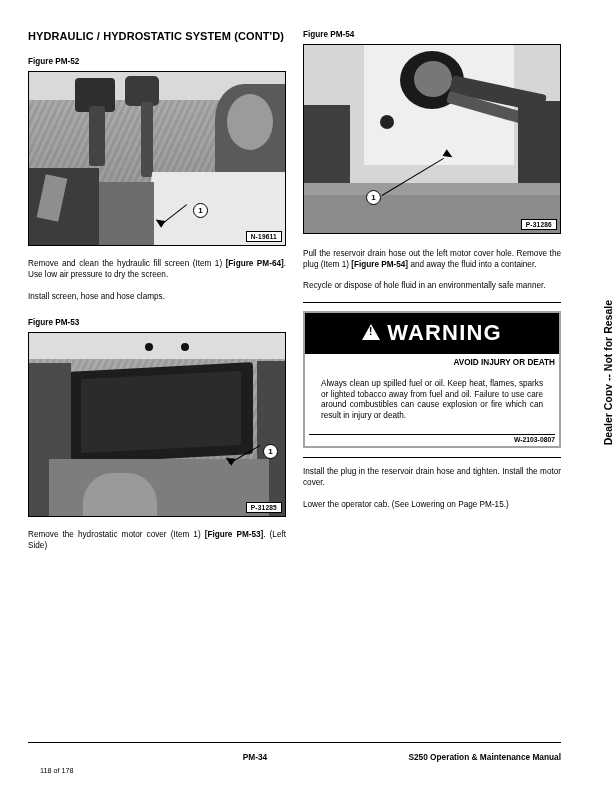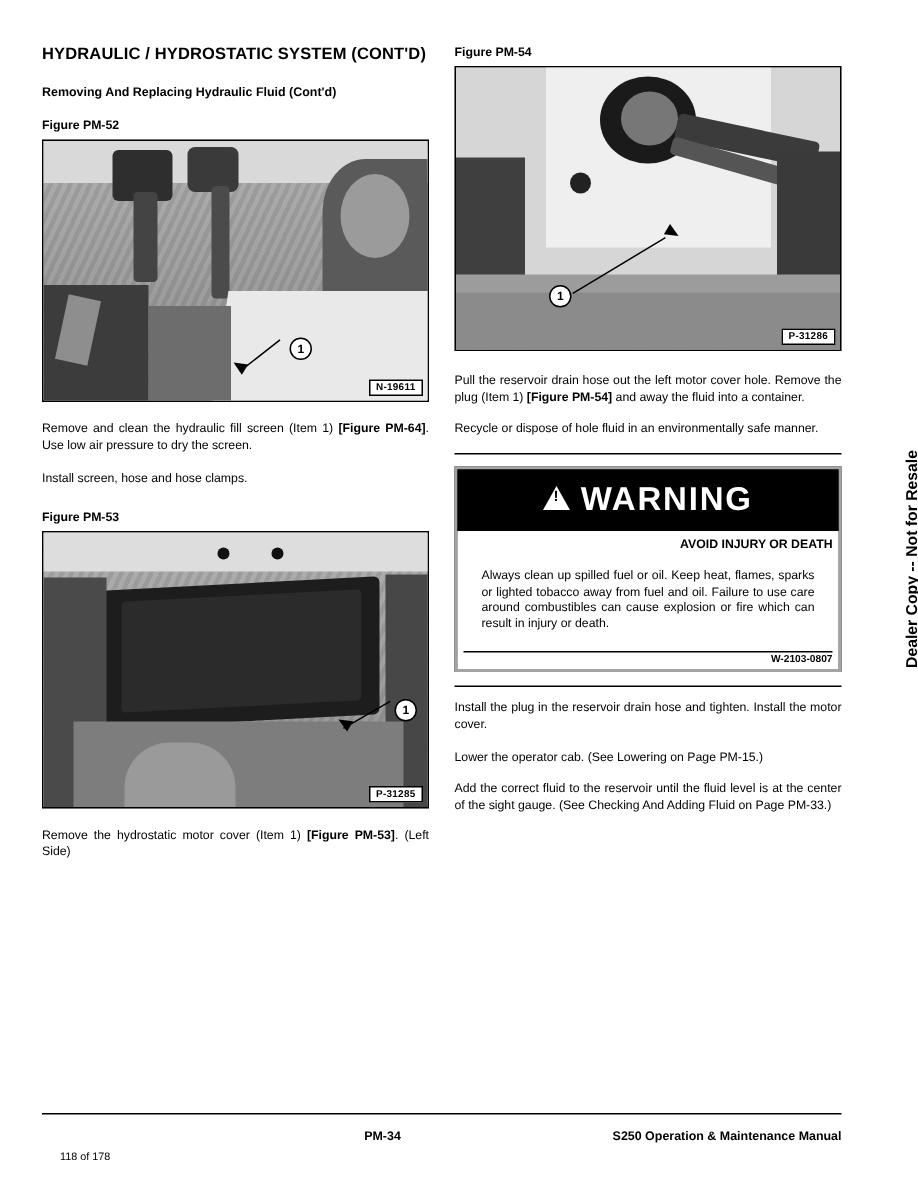--- a/index.html
+++ b/index.html
@@ -233,21 +233,20 @@
   }
 </style>
 </head>
 <body>
 
 <div class="page">
 
   <div class="col-left">
 
     <div class="sec-title">HYDRAULIC / HYDROSTATIC SYSTEM (CONT'D)</div>
-    <div class="sub-title">Removing And Replacing Hydraulic Fluid (Cont'd)</div>
 
     <div class="fig-label">Figure PM-52</div>
 
     <div class="figure" style="height:175px;">
       <div class="photo"></div>
 
       <div class="blob" style="left:0;top:0;width:258px;height:28px;background:#d9d9d9;"></div>
       <div class="blob" style="left:46px;top:6px;width:40px;height:34px;background:#2e2e2e;border-radius:4px;"></div>
       <div class="blob" style="left:96px;top:4px;width:34px;height:30px;background:#3a3a3a;border-radius:5px;"></div>
       <div class="blob" style="left:60px;top:34px;width:16px;height:60px;background:#444;border-radius:3px;"></div>
@@ -341,21 +340,20 @@
         <div class="warn-head">AVOID INJURY OR DEATH</div>
         <p class="warn-text">Always clean up spilled fuel or oil. Keep heat, flames, sparks or lighted tobacco away from fuel and oil. Failure to use care around combustibles can cause explosion or fire which can result in injury or death.</p>
         <div class="warn-code">W-2103-0807</div>
       </div>
     </div>
 
     <hr class="rule">
 
     <p class="body">Install the plug in the reservoir drain hose and tighten. Install the motor cover.</p>
     <p class="body">Lower the operator cab. (See Lowering on Page PM-15.)</p>
-    <p class="body">Add the correct fluid to the reservoir until the fluid level is at the center of the sight gauge. (See Checking And Adding Fluid on Page PM-33.)</p>
   </div>
 
   <div class="side-text">Dealer Copy -- Not for Resale</div>
 
   <div class="footer-rule"></div>
   <div class="footer-center">PM-34</div>
   <div class="footer-right">S250 Operation &amp; Maintenance Manual</div>
   <div class="footer-left">118 of 178</div>
 
 </div>

